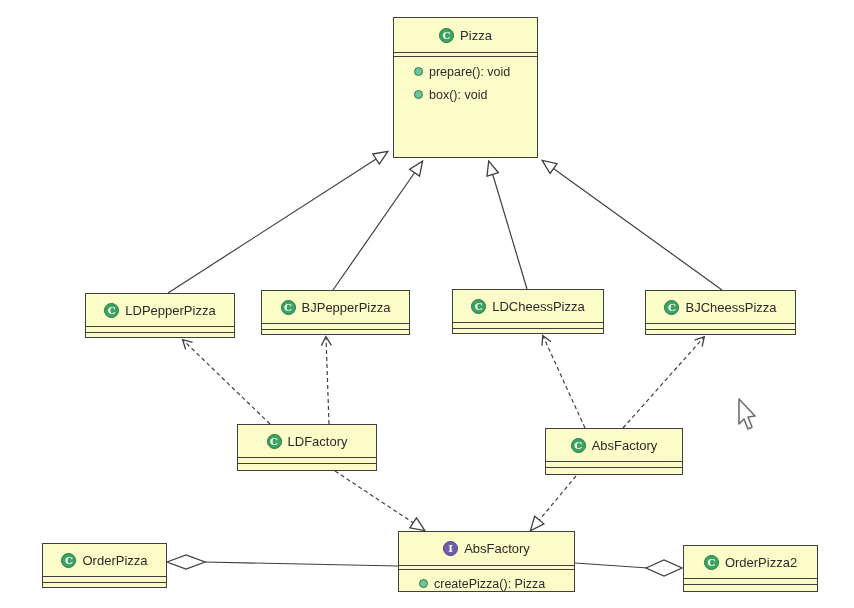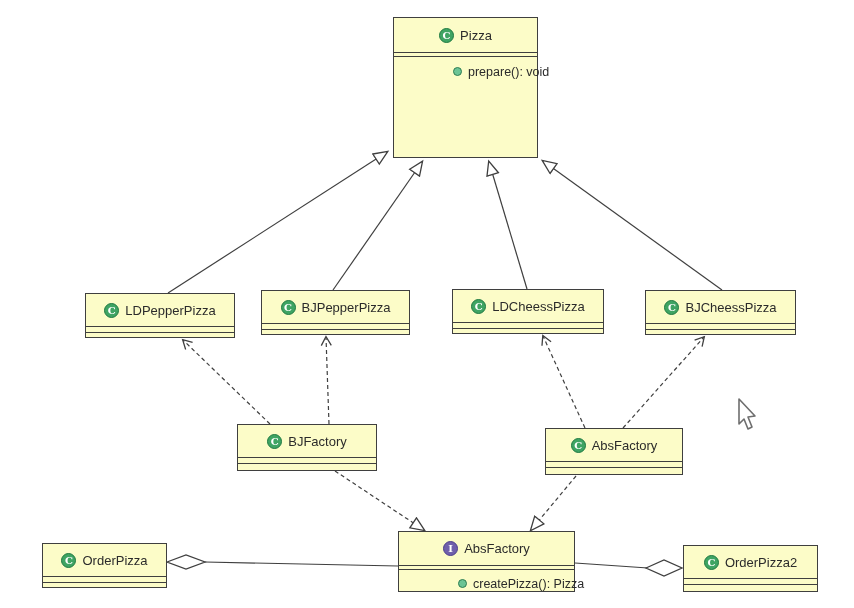--- a/index.html
+++ b/index.html
@@ -32,21 +32,21 @@
   }
   .badge-class{background:#3FA463;border:1px solid #1F7A42;box-sizing:border-box;}
   .badge-interface{background:#6F5FAB;border:1px solid #4C3E8C;box-sizing:border-box;}
 
   .comp{height:5px;border-top:1.4px solid var(--box-border);}
   .sep{height:3px;border-top:1.4px solid var(--box-border);border-bottom:1.4px solid var(--box-border);}
 
   .methods{padding:3px 0 0 0;}
   .method-row{
     display:flex;align-items:center;gap:6px;
-    padding:0 20px;height:23px;font-size:12.5px;white-space:nowrap;margin-left:39px;
+    padding:0 20px;height:23px;font-size:12.5px;white-space:nowrap;
   }
   .mdot{
     width:9px;height:9px;border-radius:50%;flex:0 0 auto;
     background:#6CC495;border:1px solid #2F7D52;box-sizing:border-box;
   }
 
   
   #box-pizza        {left:393px;top:17px; width:145px;height:141px;}
   #box-pizza .uml-head{height:34px;}
   #box-bjcheesspizza{left:85px; top:293px;width:150px;height:45px;}
@@ -106,20 +106,24 @@
     <div class="uml-head">
       <span class="badge badge-class">C</span>
       <span>Pizza</span>
     </div>
     <div class="sep"></div>
     <div class="methods">
       <div class="method-row">
         <span class="mdot"></span>
         <span>prepare(): void</span>
       </div>
+      <div class="method-row">
+        <span class="mdot"></span>
+        <span>box(): void</span>
+      </div>
     </div>
   </div>
 
   <div class="uml-box plain" id="box-bjcheesspizza">
     <div class="uml-head">
       <span class="badge badge-class">C</span>
       <span>LDPepperPizza</span>
     </div>
     <div class="comp"></div>
     <div class="comp"></div>
@@ -148,21 +152,21 @@
       <span class="badge badge-class">C</span>
       <span>BJCheessPizza</span>
     </div>
     <div class="comp"></div>
     <div class="comp"></div>
   </div>
 
   <div class="uml-box plain" id="box-bjfactory">
     <div class="uml-head">
       <span class="badge badge-class">C</span>
-      <span>BJFactory</span>
+      <span>LDFactory</span>
     </div>
     <div class="comp"></div>
     <div class="comp"></div>
   </div>
 
   <div class="uml-box plain" id="box-ldfactory">
     <div class="uml-head">
       <span class="badge badge-class">C</span>
       <span>AbsFactory</span>
     </div>

